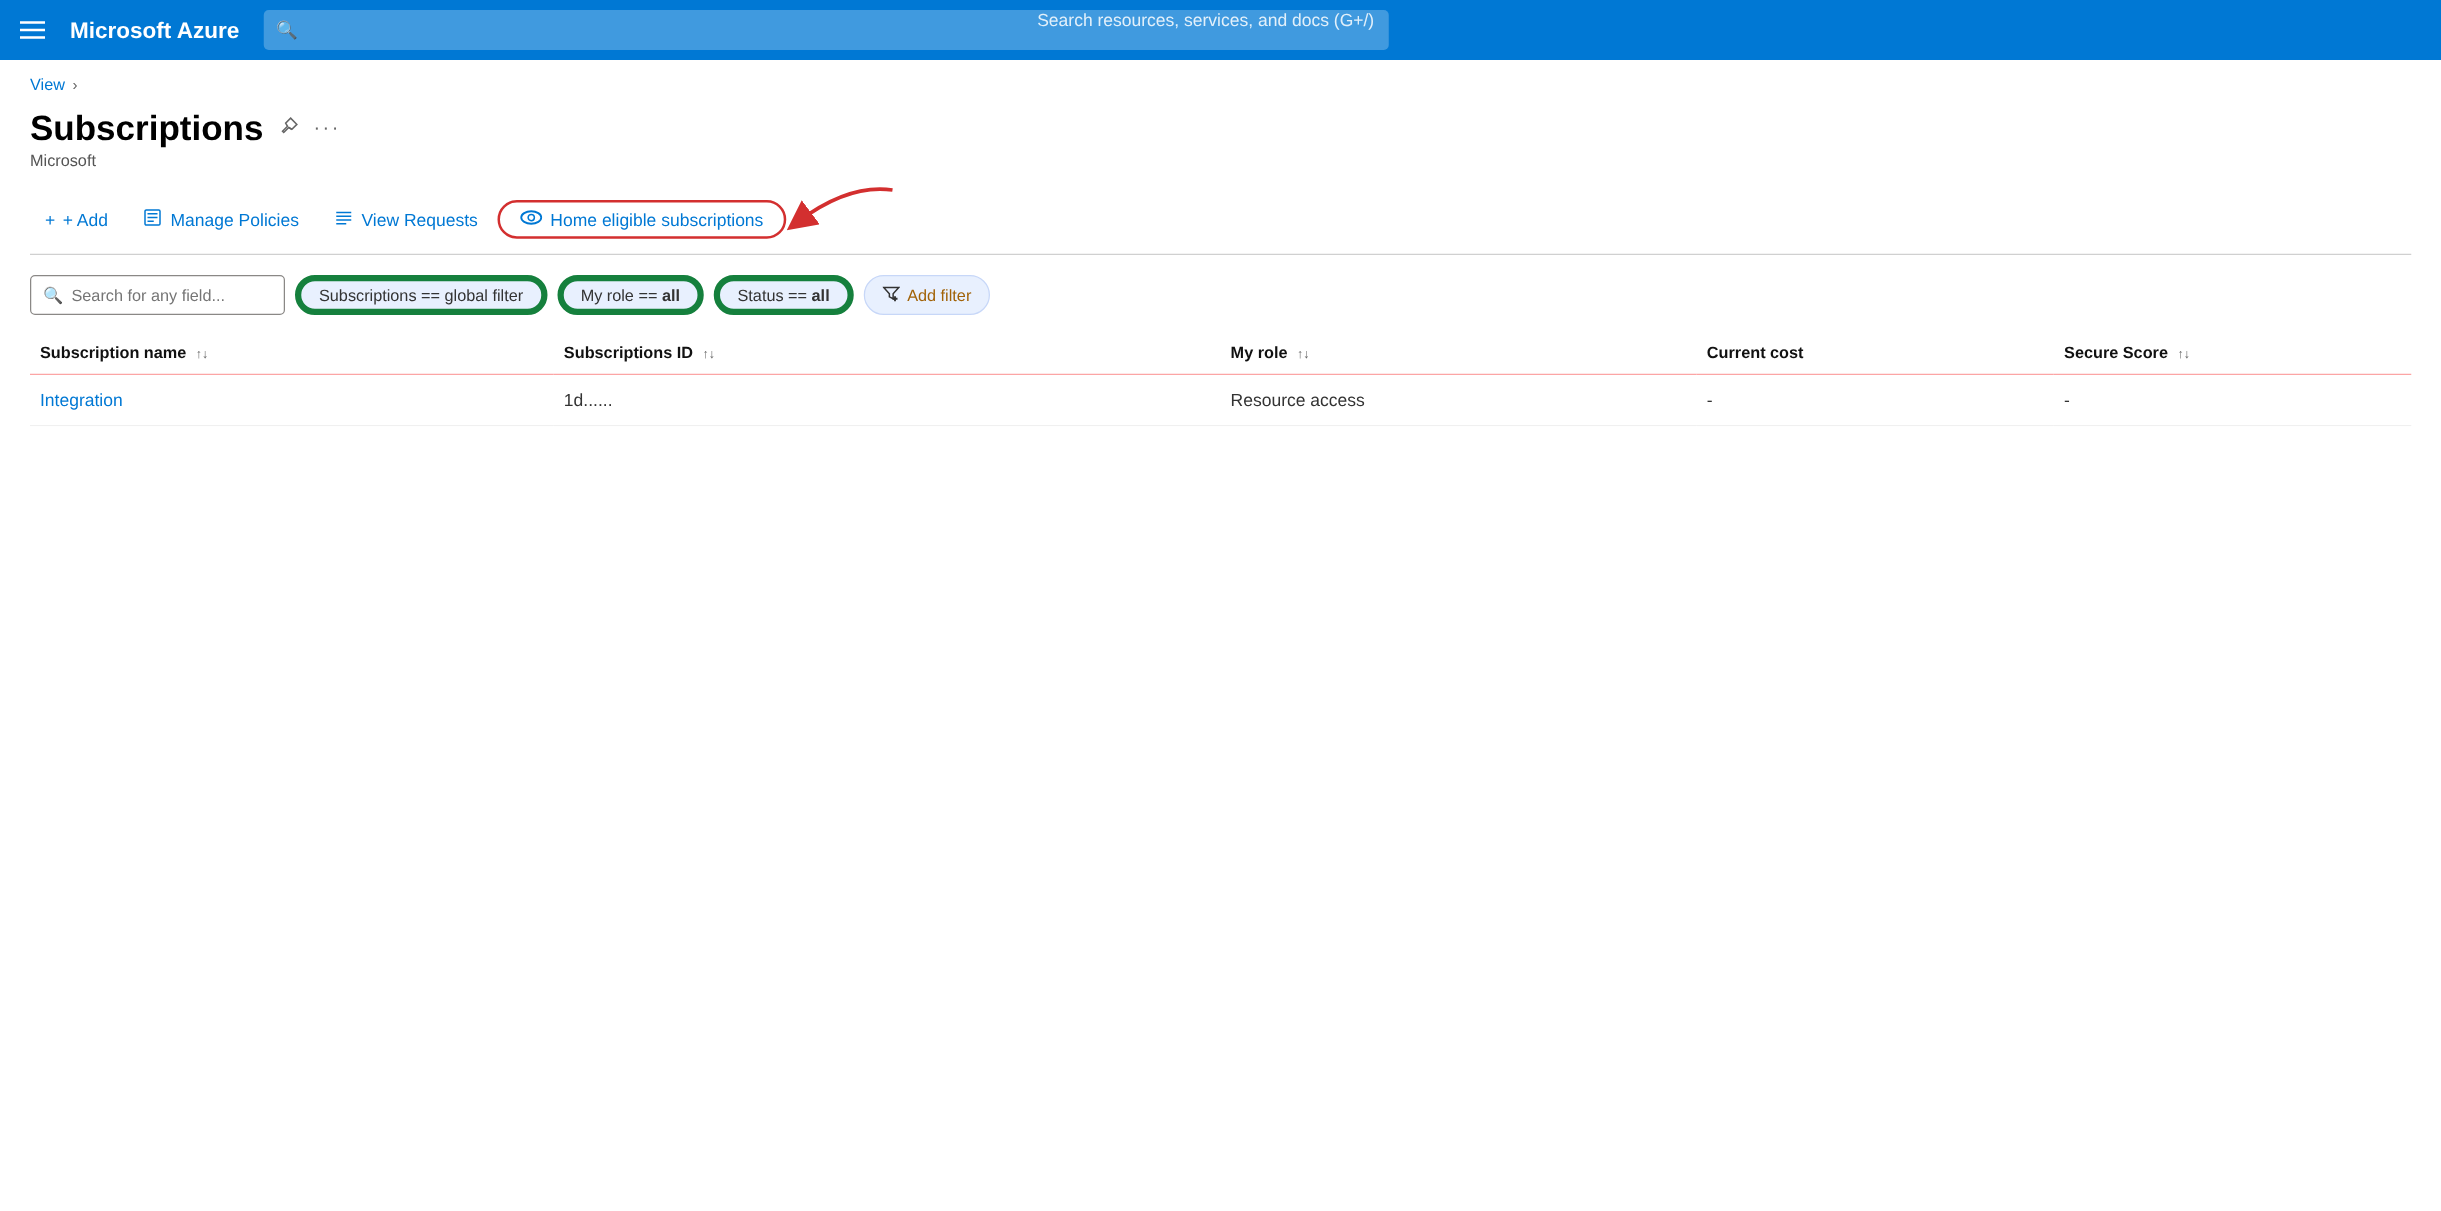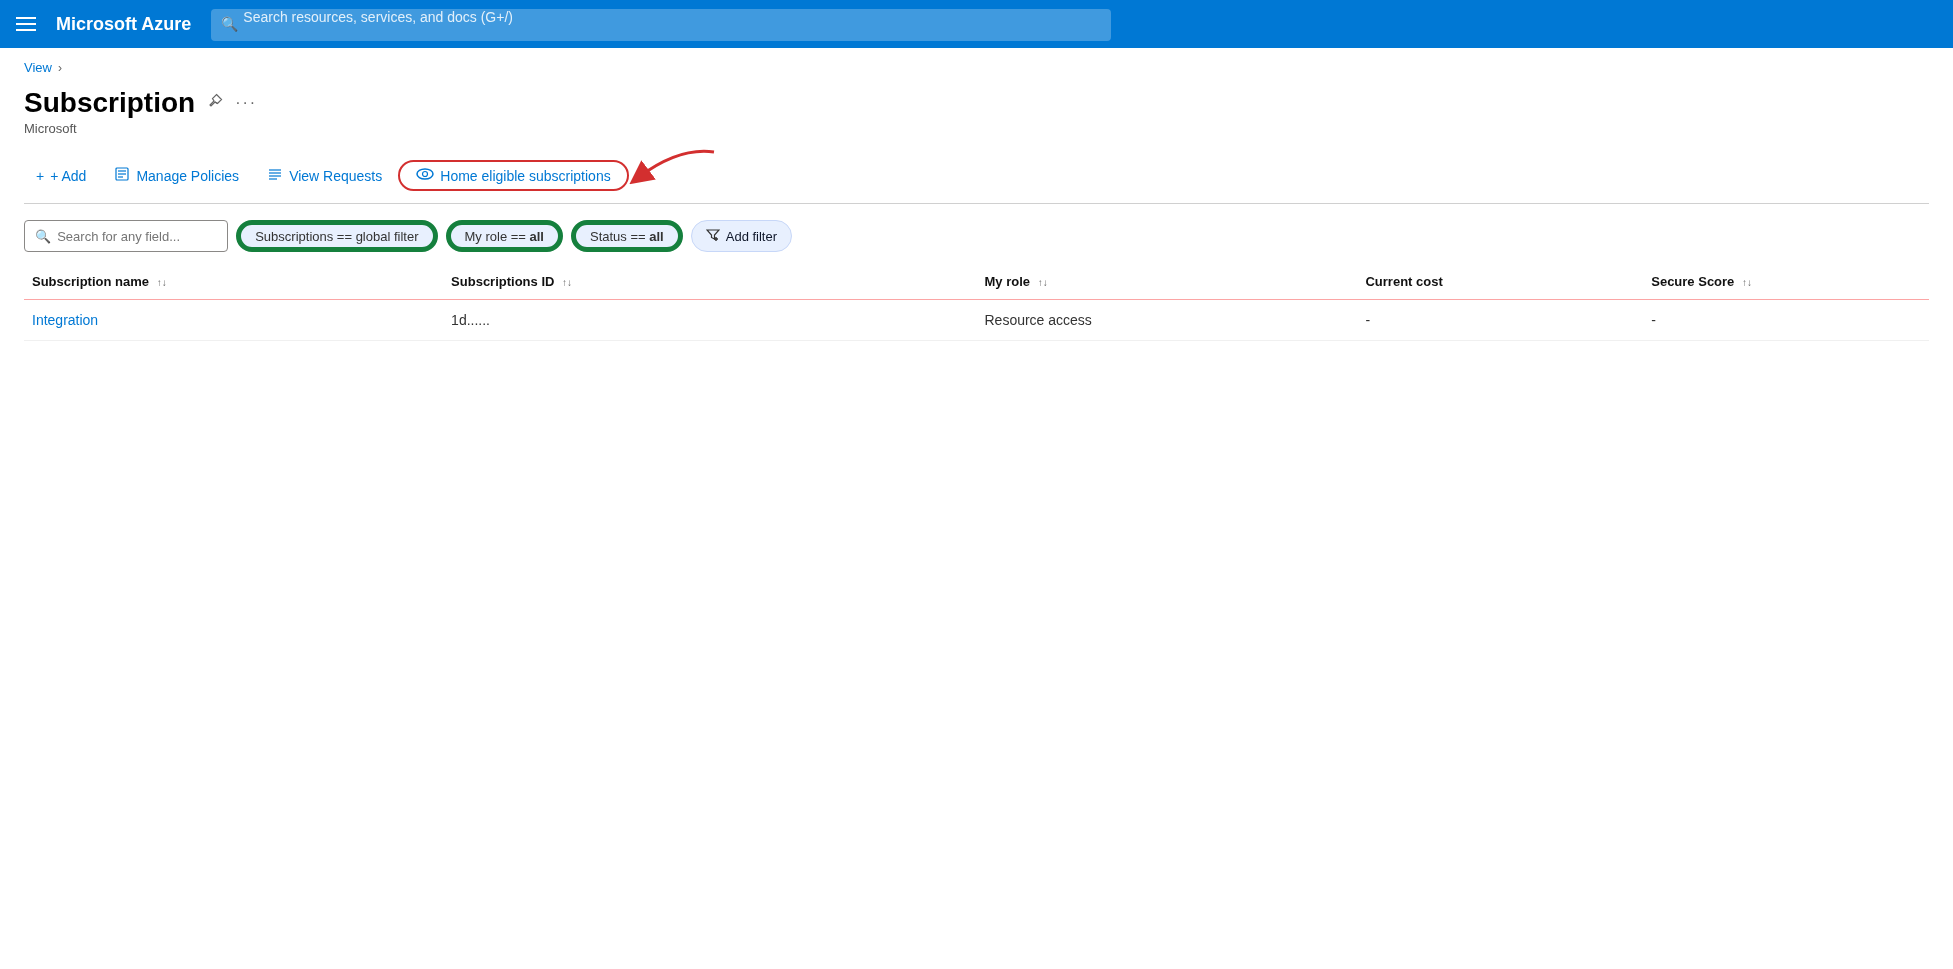--- a/index.html
+++ b/index.html
@@ -47,20 +47,21 @@
     }
     .search-wrapper input {
       width: 100%;
       height: 32px;
       border-radius: 4px;
       border: none;
       background: rgba(255,255,255,0.25);
       color: #fef9c3;
       padding: 0 12px 16px 32px;
       font-size: 14px;
+      text-align: right;
     }
     .search-wrapper input::placeholder { color: rgba(255,255,255,0.85); }
 
     
     .breadcrumb {
       padding: 12px 24px 4px 24px;
       font-size: 13px;
       color: #0078d4;
       display: flex;
       align-items: center;
@@ -174,21 +175,21 @@
     }
     .add-filter-btn {
       display: flex;
       align-items: center;
       gap: 6px;
       background: #e8f0fe;
       border: 1px solid #c7d7f8;
       border-radius: 20px;
       padding: 4px 14px;
       font-size: 13px;
-      color: #0f172a;
+      color: #a16207;
       cursor: pointer;
       height: 32px;
     }
 
     
     .table-container {
       padding: 0 24px;
     }
     table {
       width: 100%;
@@ -252,21 +253,21 @@
   </div>
 </div>
 
 <div class="breadcrumb">
   <a href="#">View</a>
   <span class="chevron">›</span>
 </div>
 
 <div class="page-header">
   <div class="page-header-top">
-    <h1 class="page-title">Subscription</h1>
+    <h1 class="page-title">Subscriptions</h1>
     <span class="pin-icon">
       <svg width="16" height="16" viewBox="0 0 16 16" fill="none" xmlns="http://www.w3.org/2000/svg">
         <path d="M9.5 1.5L14.5 6.5L10.5 10.5L8 9L4 13L3 12L7 8L5.5 5.5L9.5 1.5Z" stroke="#666" stroke-width="1.2" fill="none"></path>
         <line x1="8" y1="9" x2="10.5" y2="10.5" stroke="#666" stroke-width="1.2"></line>
       </svg>
     </span>
     <span class="more-icon">···</span>
   </div>
   <div class="page-subtitle">Microsoft</div>
 </div>

